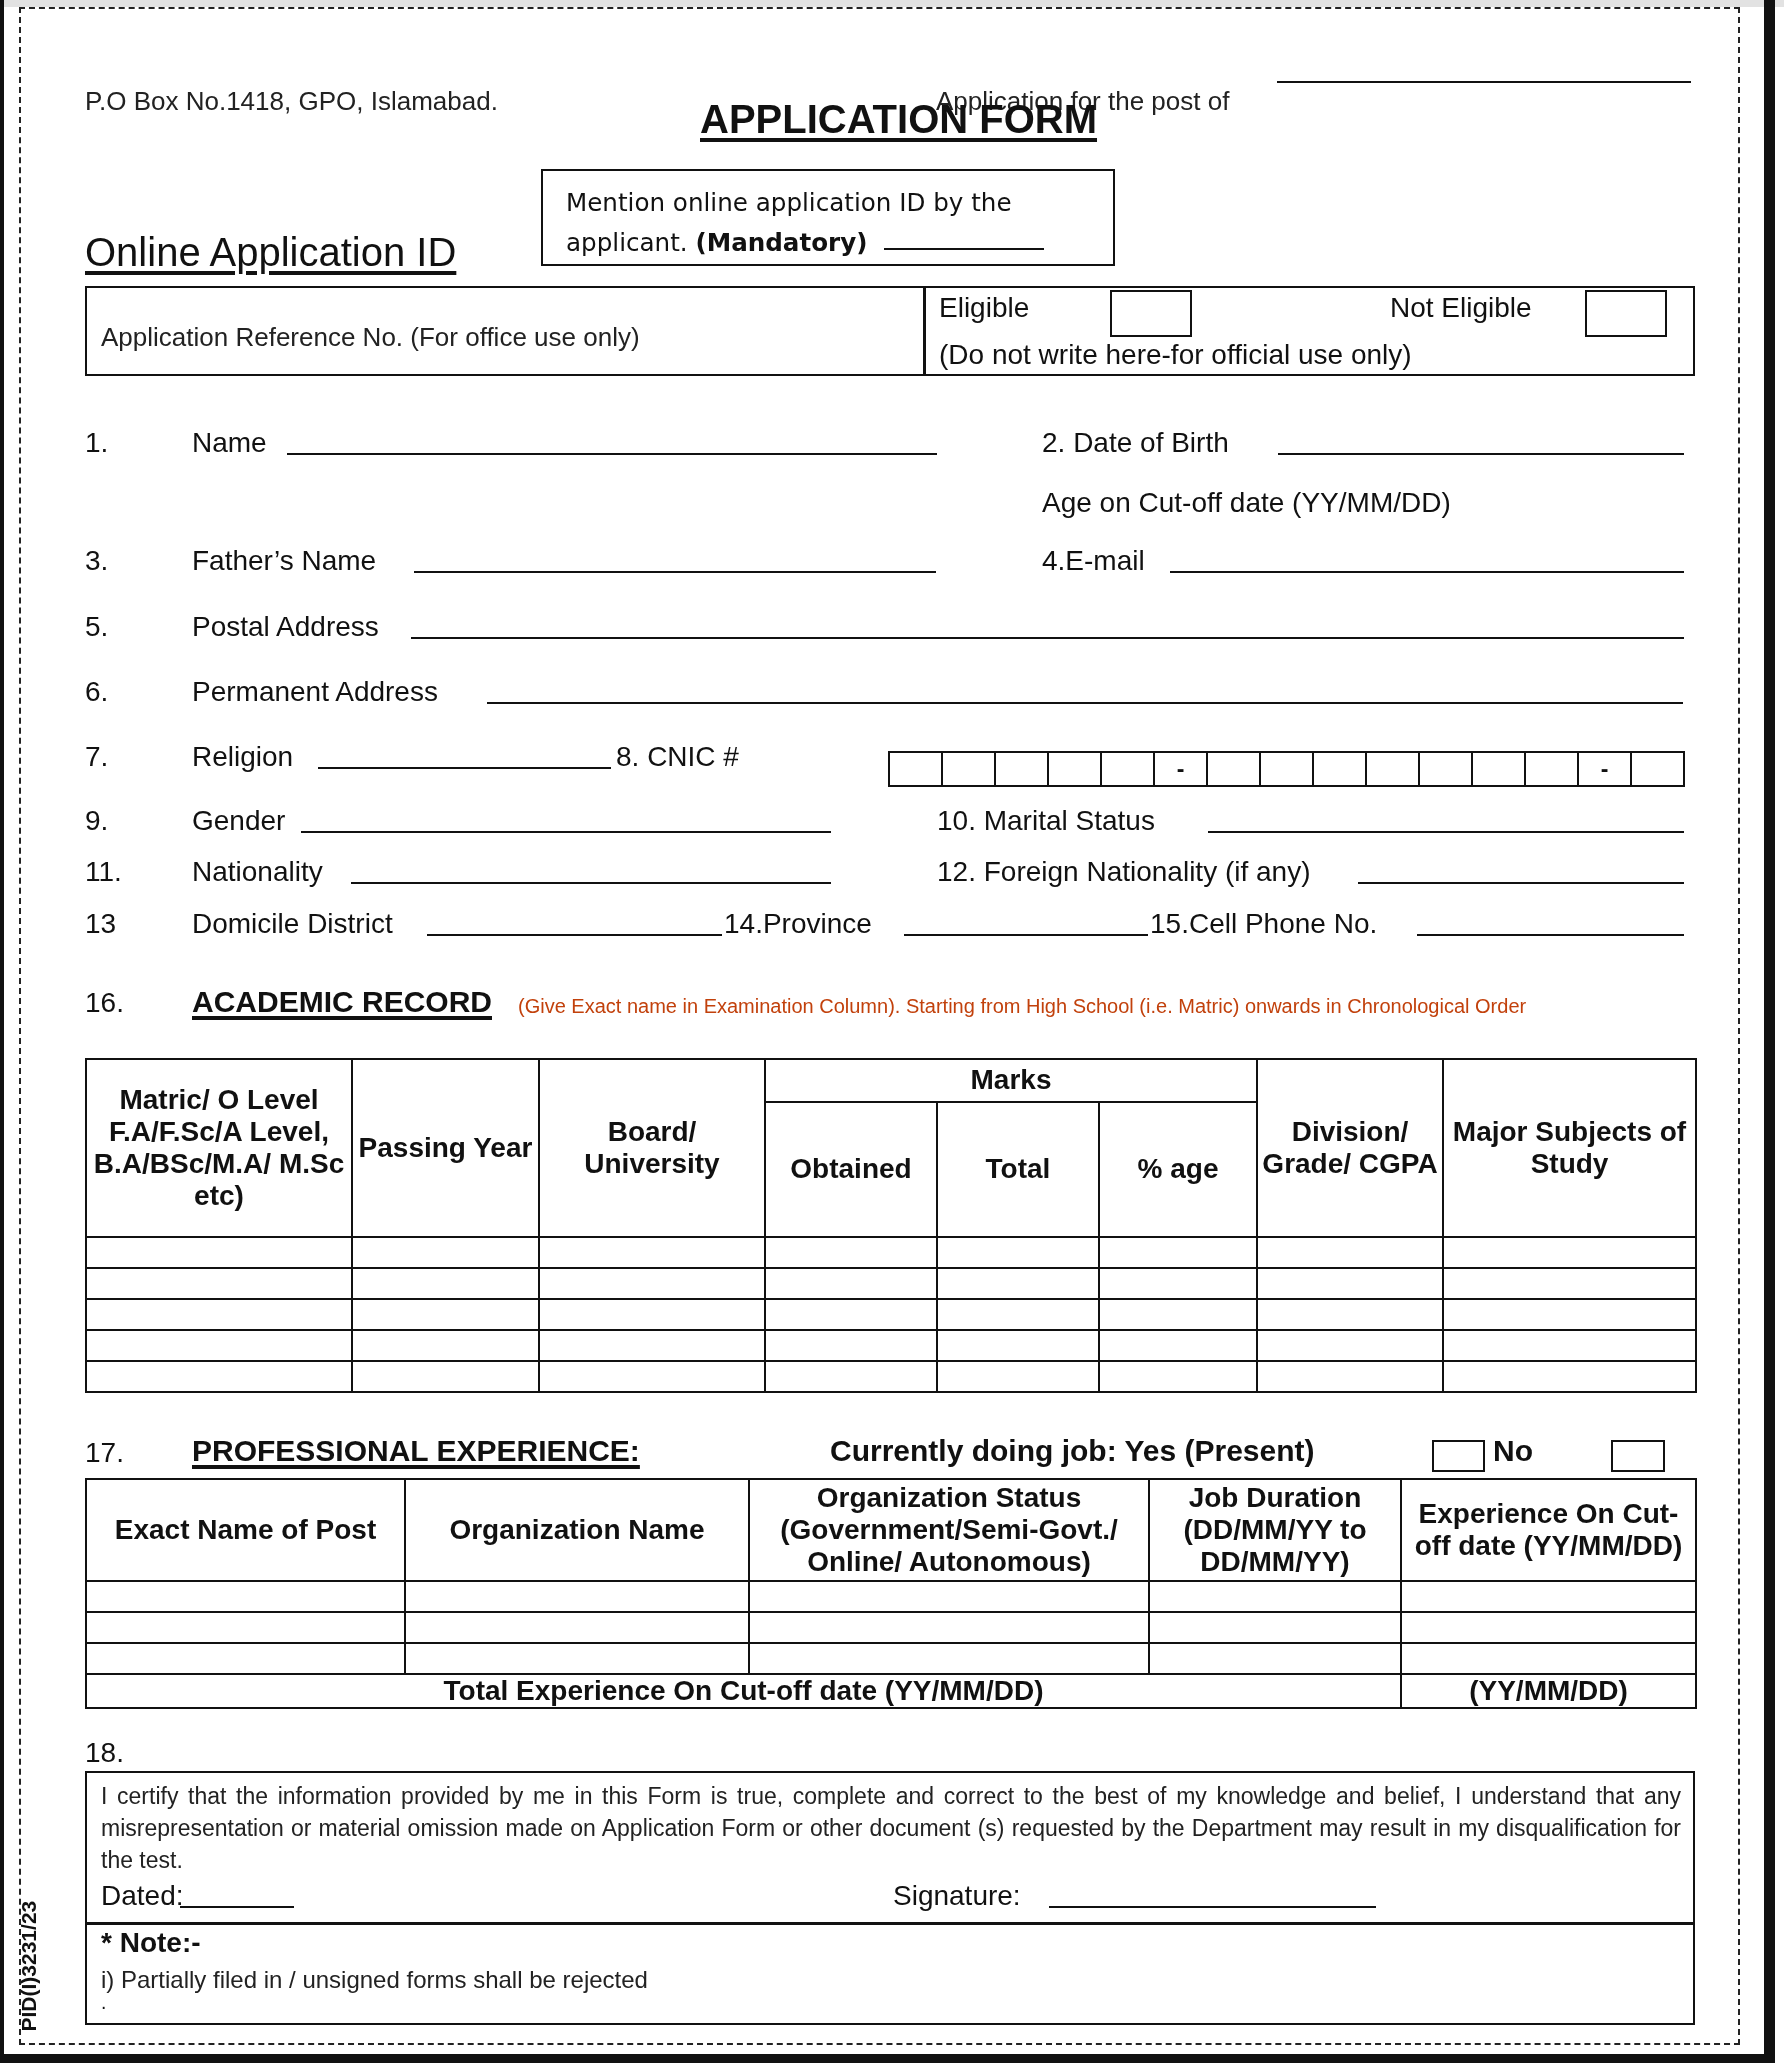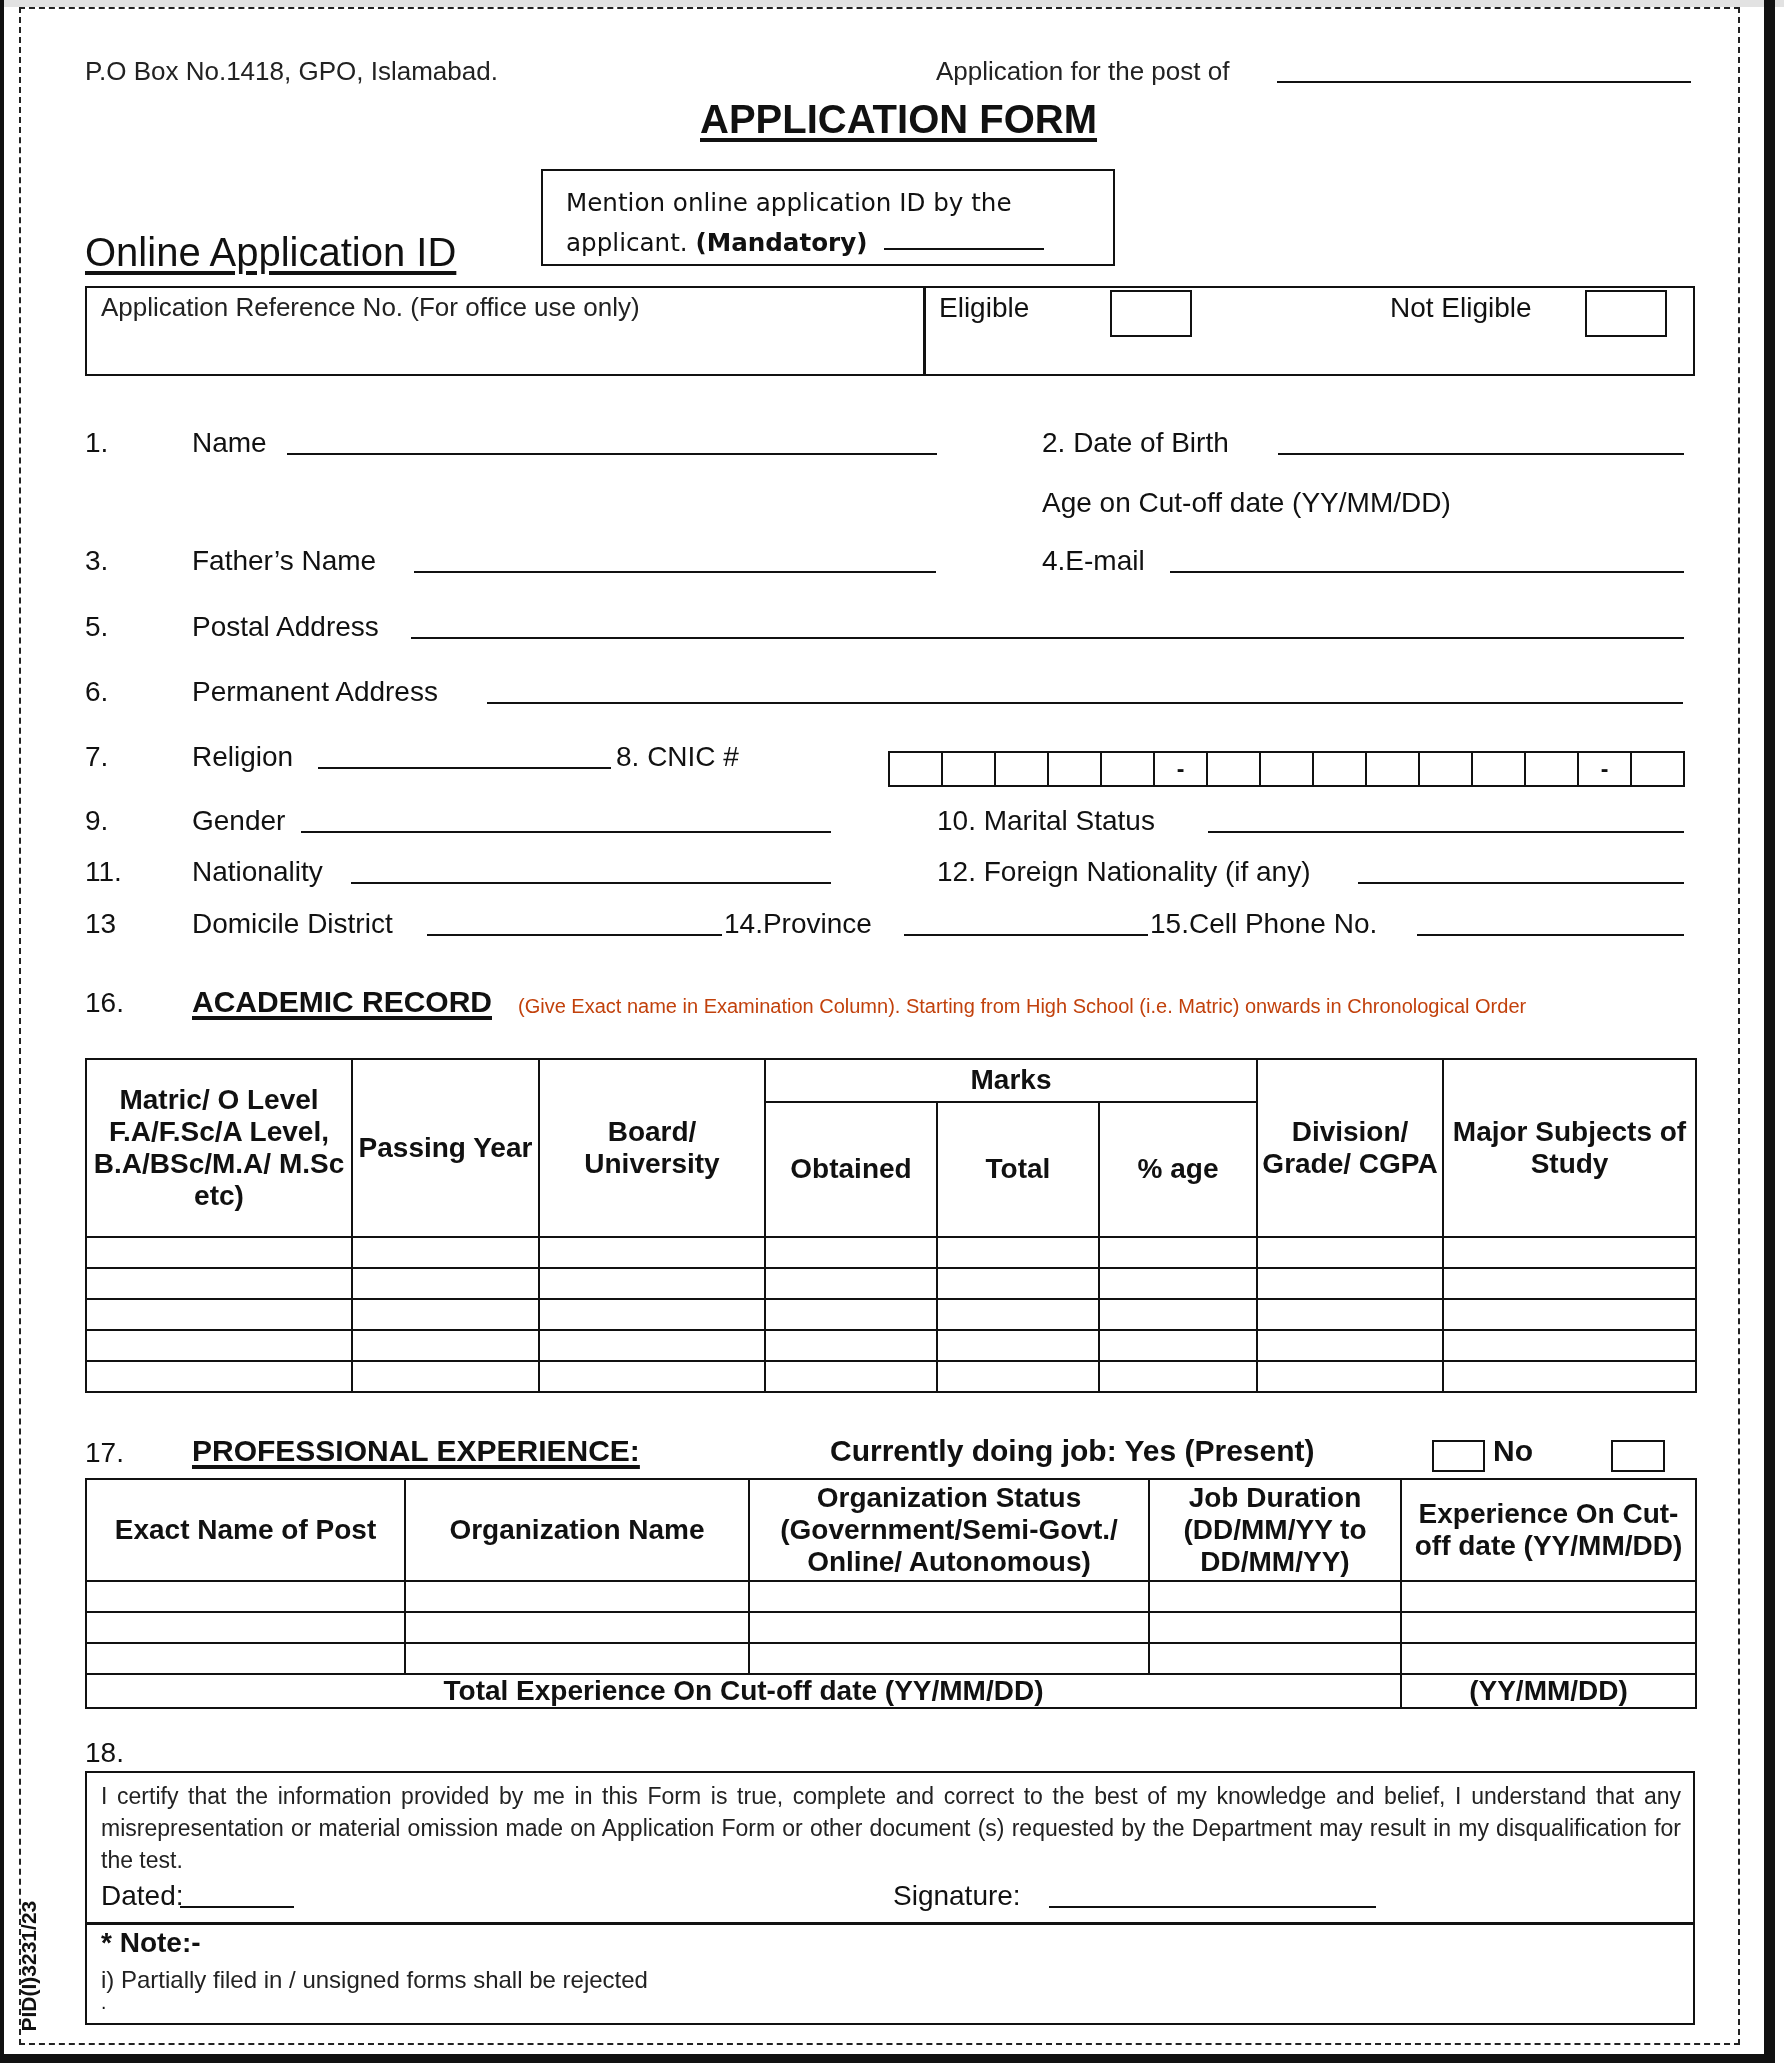--- a/index.html
+++ b/index.html
@@ -10,21 +10,21 @@
   }
   .topstrip { position: absolute; left: 0; top: 0; width: 1785px; height: 7px; background: #e2e2e2; }
   .outer-left { position: absolute; left: 0; top: 0; width: 3.5px; height: 2058px; background: #111; }
   .outer-right { position: absolute; left: 1764px; top: 0; width: 10.5px; height: 2058px; background: #111; }
   .outer-bottom { position: absolute; left: 0; top: 2054px; width: 1775px; height: 8.8px; background: #111; }
   .dashed {
     position: absolute; left: 19.3px; top: 7px; width: 1721px; height: 2038px;
     border: 2.6px dashed #222; box-sizing: border-box;
   }
   .abs { position: absolute; }
-  .t30 { font-size: 26px; }
+  .t30 { font-size: 26px; margin-top: 30px; }
   .t32 { font-size: 28px; }
   .line { position: absolute; border-bottom: 2.6px solid #111; height: 0; }
   .box { position: absolute; border: 2.6px solid #111; box-sizing: border-box; }
   .title {
     position: absolute; left: 700px; top: 97px; font-size: 40px; font-weight: bold;
     text-decoration: underline; text-decoration-thickness: 4.4px; text-underline-offset: 5.3px;
   }
   .online-id {
     position: absolute; left: 85px; top: 202px; font-size: 40px;
     text-decoration: underline; text-decoration-thickness: 3.5px; text-underline-offset: 5.3px; margin-top: 28px;
@@ -85,20 +85,21 @@
   <div class="line" style="left:341px;top:77px;width:160px;"></div>
 </div>
 
 <div class="box ref-box">
   <div class="abs t30" style="left:14px;top:3.5px;color:#222;">Application Reference No. (For office use only)</div>
   <div class="ref-divider"></div>
   <div class="abs t32" style="left:852px;top:3.5px;">Eligible</div>
   <div class="chk" style="left:1023px;top:1.8px;width:82px;height:47px;"></div>
   <div class="abs t32" style="left:1303px;top:3.5px;">Not Eligible</div>
   <div class="chk" style="left:1498px;top:1.8px;width:82px;height:47px;"></div>
+  <div class="abs t32" style="left:852px;top:51px;">(Do not write here-for official use only)</div>
 </div>
 
 <div class="abs t32" style="left:85px;top:427px;">1.</div>
 <div class="abs t32" style="left:192px;top:427px;">Name</div>
 <div class="line" style="left:287px;top:453px;width:650px;"></div>
 
 <div class="abs t32" style="left:1042px;top:427px;">2.  Date of Birth</div>
 <div class="line" style="left:1278px;top:453px;width:406px;"></div>
 <div class="abs t32" style="left:1042px;top:487px;">Age on Cut-off date (YY/MM/DD)</div>
 

